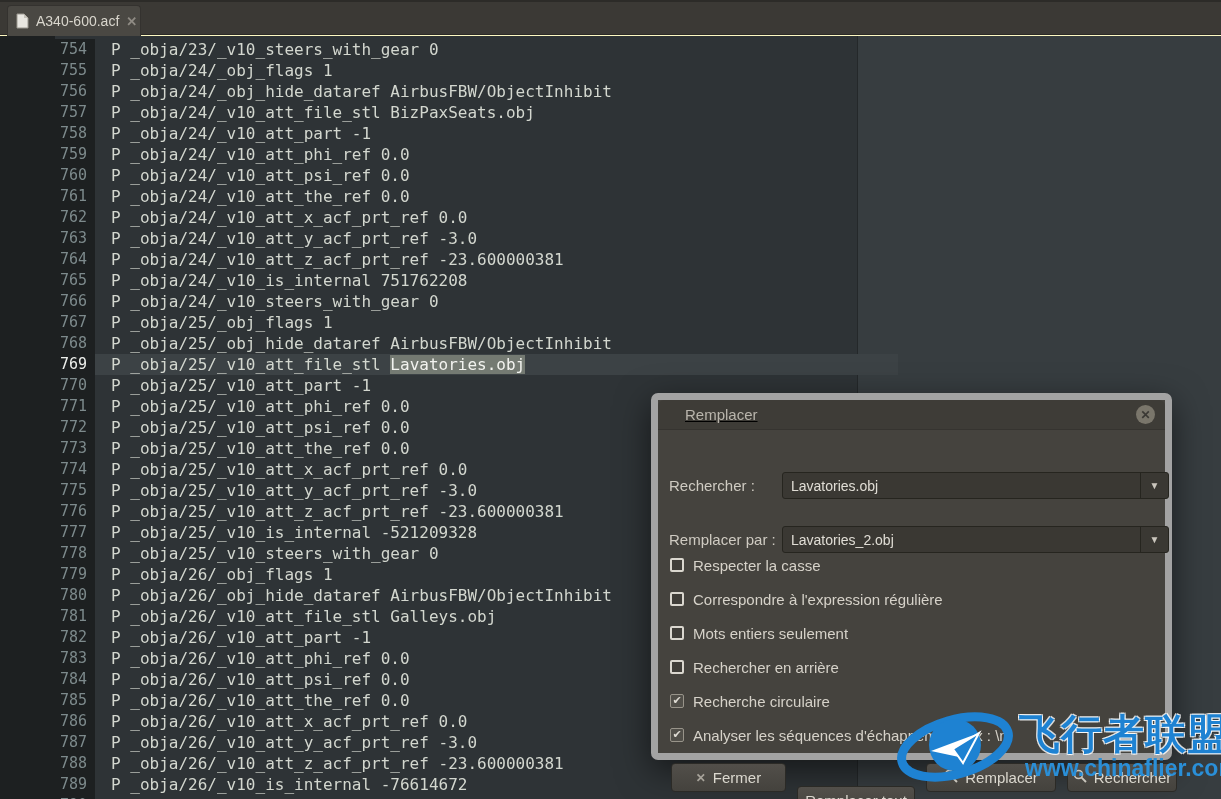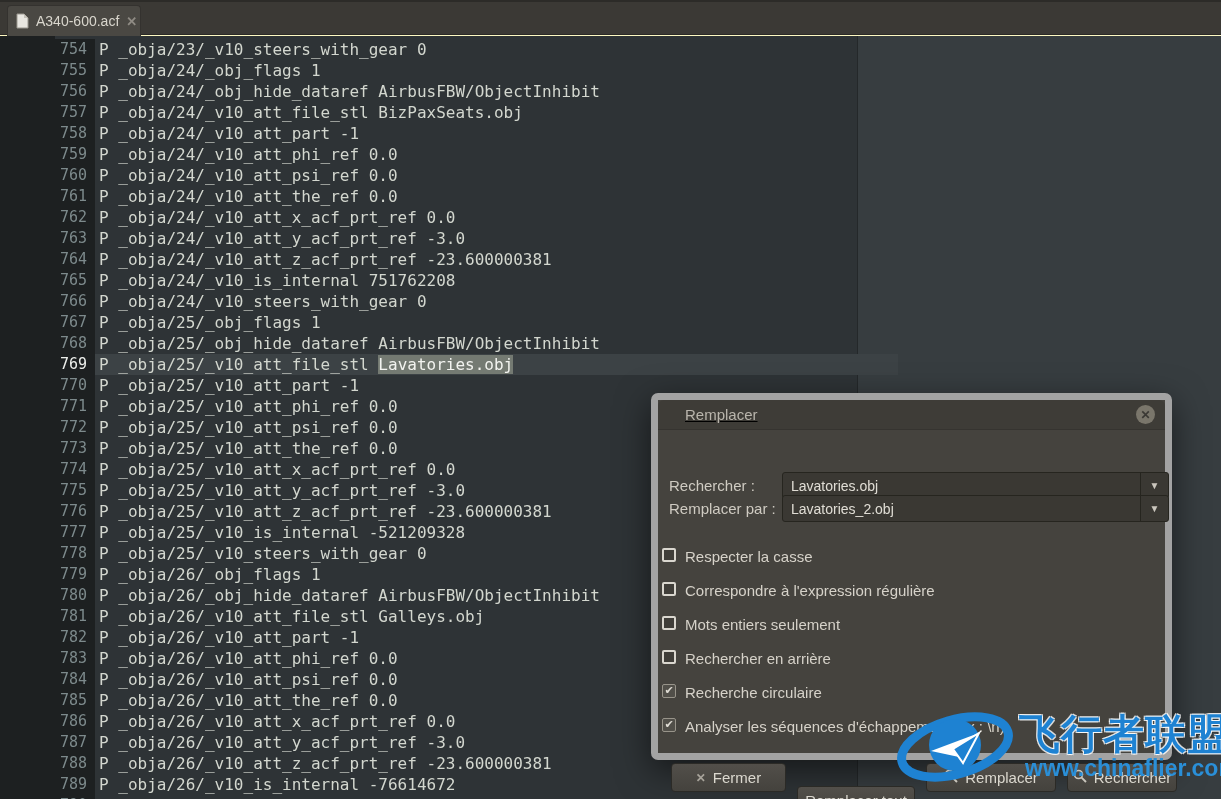--- a/index.html
+++ b/index.html
@@ -27,21 +27,21 @@
   .editor { position:absolute; left:0; top:36px; width:1221px; height:763px; background:#2e3336; }
   .margin-overlay { position:absolute; left:858px; top:0; width:363px; height:763px; background:#373d40; }
   .margin-line { position:absolute; left:857px; top:0; width:1px; height:763px; background:#24282a; }
   .gutter-bg { position:absolute; left:0; top:0; width:55px; height:763px; background:#1d2021; }
   .code-lines { position:absolute; left:0; top:3px; width:1221px; }
   .line { display:flex; height:21px; line-height:21px; font-family:"DejaVu Sans Mono", monospace;margin-left:40px; }
   .ln {
     flex:0 0 55px; width:55px; text-align:right; padding-right:8px;
     color:#7d8a8c; font-size:15px; background:#1d2021;
   }
-  .lt { white-space:pre; color:#d3d7cf; font-size:16px; padding-left:4px; width:803px; }
+  .lt { white-space:pre; color:#d3d7cf; font-size:16px; padding-left:16px; width:803px; }
   .line.cur .ln { color:#eceeeb; }
   .line.cur .lt { background:#3c4245; }
   .sel { background:#747a72; color:#f2f3ef; }
 
   
   .dialog {
     position:absolute; left:651px; top:393px; width:521px; height:367px;
     background:#45433e; border:7px solid #a3a3a3; border-radius:7px;
     box-shadow:0 10px 34px rgba(0,0,0,.55); z-index:40;text-decoration:underline;
   }
@@ -64,21 +64,21 @@
   }
   .combo input {
     flex:1; background:transparent; border:none; outline:none;
     color:#e0ddd5; font-size:14px; padding:0 8px; font-family:"Liberation Sans", sans-serif;
   }
   .combo .arrow {
     flex:0 0 28px; border-left:1px solid #26251f; display:flex; align-items:center;
     justify-content:center; color:#cac6bd; font-size:10px; cursor:pointer;
   }
   .checks { position:absolute; left:0; top:118px; width:100%; }
-  .cb-row { display:flex; gap:9px; height:34px; padding-left:4px; cursor:pointer; }
+  .cb-row { display:flex; align-items:center; gap:9px; height:34px; padding-left:12px; cursor:pointer; }
   .cb {
     width:14px; height:14px; flex:0 0 auto; border:2px solid #dad7cf; background:#403e39;
     border-radius:2px; font-size:11px; line-height:11px; text-align:center; color:#dedbd3;
   }
   .cb.on { border:1px solid #98948a; background:#514f49; }
   .cb-lab { color:#d6d2c9; font-size:15px; }
   .btn-row { position:absolute; left:13px; top:333px; display:flex; gap:11px; }
   .btn {
     height:29px; border-radius:4px; border:1px solid #2b2a26;
     background:linear-gradient(#524f4a, #44423d); color:#dbd8cf; font-size:15px;
@@ -280,21 +280,21 @@
     <div class="dlg-body">
 
       <div class="field-row" style="top:42px;">
         <span class="flabel">Rechercher :</span>
         <div class="combo">
           <input type="text" value="Lavatories.obj" style="">
           <span class="arrow">▼</span>
         </div>
       </div>
 
-      <div class="field-row" style="top:65px;">
+      <div class="field-row" style="top:96px;">
         <span class="flabel">Remplacer par :</span>
         <div class="combo">
           <input type="text" value="Lavatories_2.obj" style="">
           <span class="arrow">▼</span>
         </div>
       </div>
 
       <div class="checks">
           <div class="cb-row">
             <span class="cb"></span>

